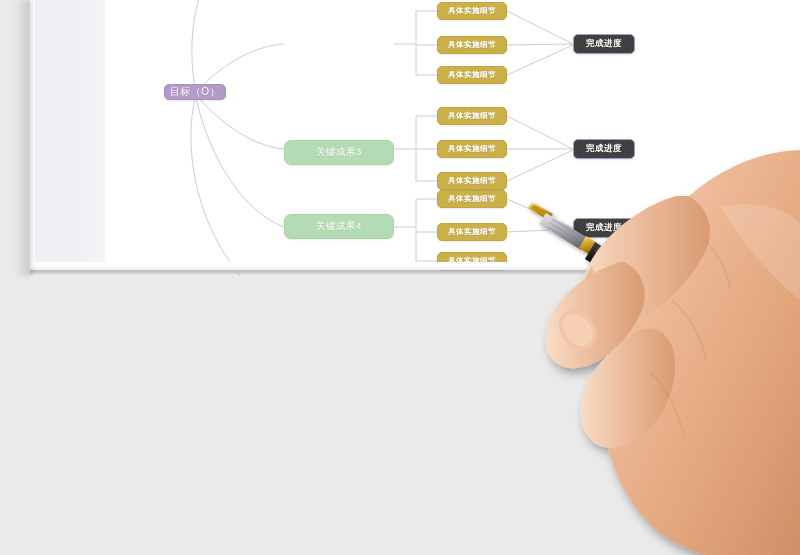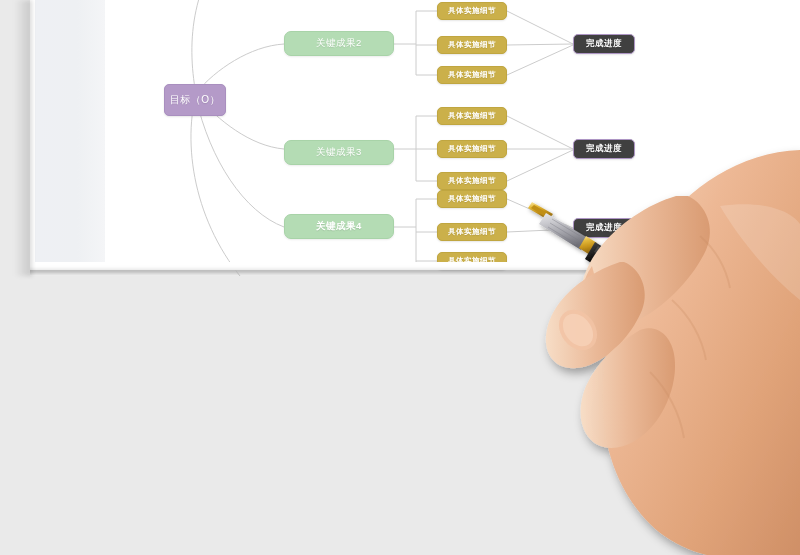--- a/index.html
+++ b/index.html
@@ -105,21 +105,21 @@
     white-space: nowrap;
     letter-spacing: 0.5px;
     text-shadow: 0 1px 1px rgba(0,0,0,0.10);
   }
   .node-objective {
     background: #b49ac8;
     border: 1px solid #a98fbf;
     border-radius: 5px;
     font-size: 10px;
     width: 62px;
-    height: 32px;
+    height: 16px;
     box-shadow: 0 1px 2px rgba(0,0,0,0.10);
   }
   .node-kr {
     background: #b4dcb4;
     border: 1px solid #a8d3a8;
     border-radius: 7px;
     font-size: 9.5px;
     width: 110px;
     height: 25px;
     box-shadow: 0 1px 2px rgba(0,0,0,0.08);
@@ -205,23 +205,20 @@
         <path d="M416,261 L437,261"></path>
         <path d="M507,199 L573,228"></path>
         <path d="M507,232 L573,229"></path>
       </g>
     </svg>
 
     <div class="node node-objective" style="left:164px; top:84px;">
       <span>目标（O）</span>
     </div>
 
-    <div class="node node-kr" style="left:284px; top:31px;">
-      <span>关键成果2</span>
-    </div>
     <div class="node node-detail" style="left:437px; top:2px;">
       <span>具体实施细节</span>
     </div>
     <div class="node node-detail" style="left:437px; top:36px;">
       <span>具体实施细节</span>
     </div>
     <div class="node node-detail" style="left:437px; top:66px;">
       <span>具体实施细节</span>
     </div>
     <div class="node node-progress" style="left:573px; top:34px;">
@@ -237,21 +234,21 @@
     <div class="node node-detail" style="left:437px; top:140px;">
       <span>具体实施细节</span>
     </div>
     <div class="node node-detail" style="left:437px; top:172px;">
       <span>具体实施细节</span>
     </div>
     <div class="node node-progress" style="left:573px; top:139px;">
       <span>完成进度</span>
     </div>
 
-    <div class="node node-kr" style="left:284px; top:214px;font-weight:bold;">
+    <div class="node node-kr" style="left:284px; top:214px;">
       <span>关键成果4</span>
     </div>
     <div class="node node-detail" style="left:437px; top:190px;">
       <span>具体实施细节</span>
     </div>
     <div class="node node-detail" style="left:437px; top:223px;">
       <span>具体实施细节</span>
     </div>
     <div class="node node-detail" style="left:437px; top:252px;">
       <span>具体实施细节</span>

